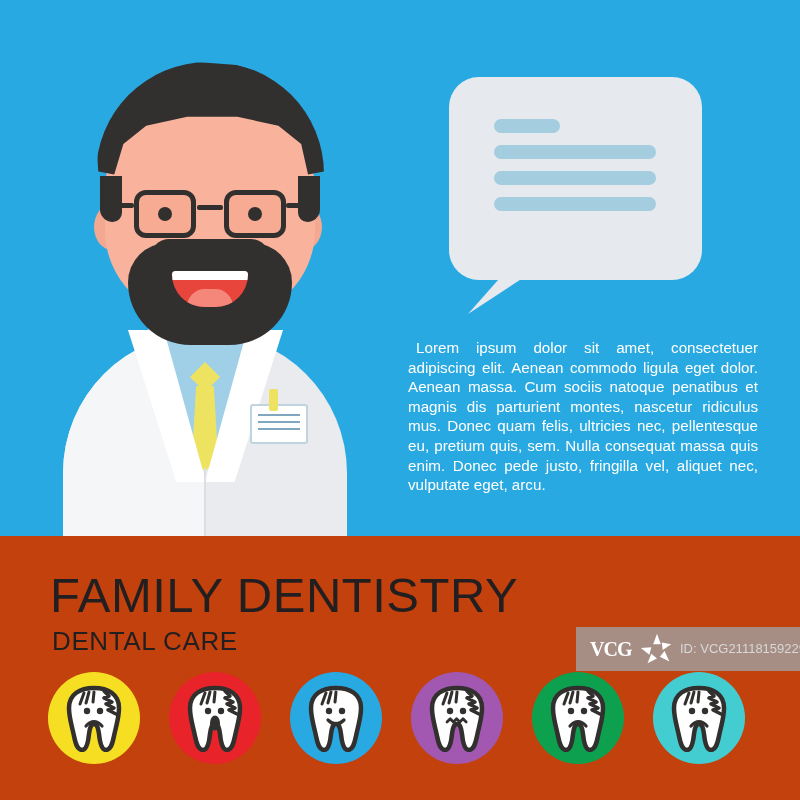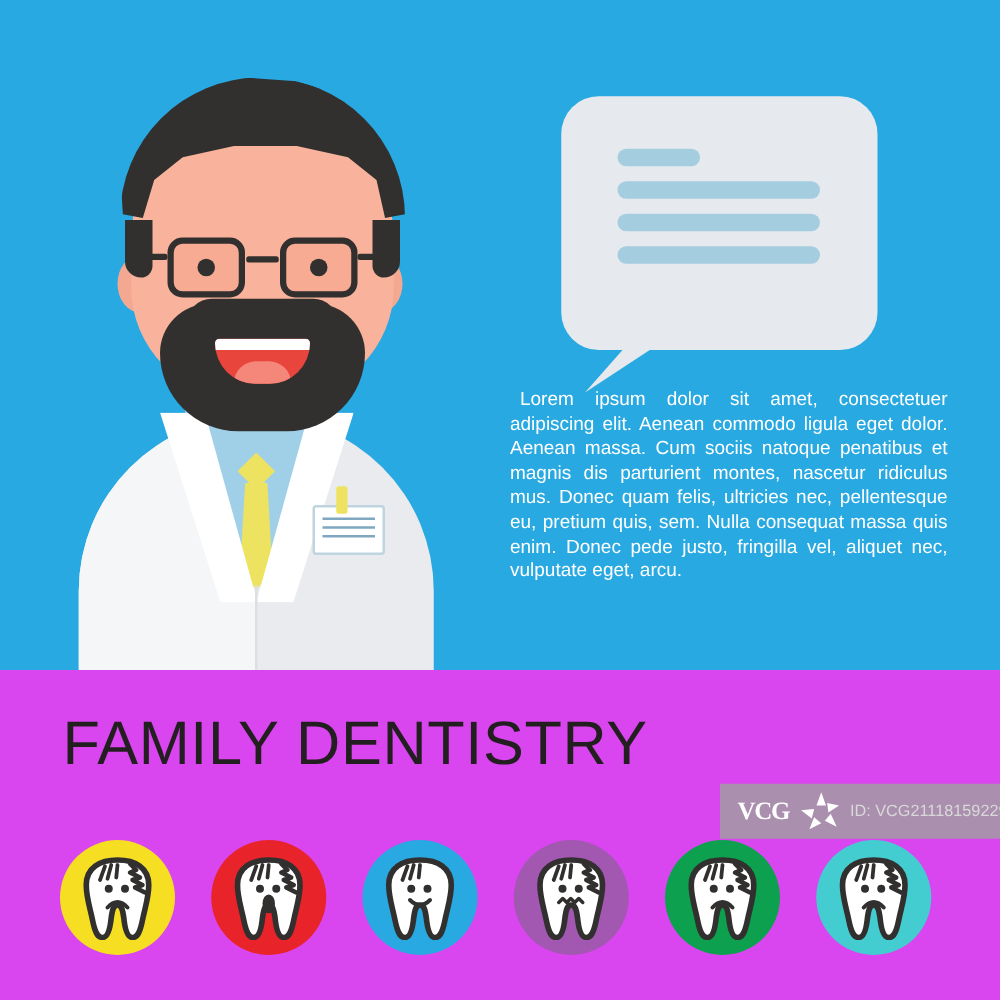--- a/index.html
+++ b/index.html
@@ -139,28 +139,28 @@
     clip-path:polygon(58% 0,100% 0,0 100%);
   }
   .bubble-line{position:absolute;height:14px;background:#a4cddf;border-radius:7px;left:494px;}
   .bubble-line.b1{top:119px;width:66px;}
   .bubble-line.b2{top:145px;width:162px;}
   .bubble-line.b3{top:171px;width:162px;}
   .bubble-line.b4{top:197px;width:162px;}
 
   
   .body-copy{
-    position:absolute;left:408px;top:310px;width:350px;
+    position:absolute;left:408px;top:338px;width:350px;
     color:#ffffff;font-size:15.2px;line-height:19.6px;
     text-align:justify;text-indent:8px;
     font-family:"Liberation Sans", sans-serif;
   }
 
   
-  .footer{position:absolute;left:0;top:536px;width:800px;height:264px;background:#d946ef;}
+  .footer{position:absolute;left:0;top:536px;width:800px;height:264px;background:#c2410c;}
   .title{
     position:absolute;left:50px;top:31px;
     font-size:49px;letter-spacing:.5px;color:#231f20;
     font-weight:400;font-family:"Liberation Sans", sans-serif;white-space:nowrap;
   }
   .subtitle{
     position:absolute;left:52px;top:90px;
     font-size:26px;letter-spacing:.6px;color:#231f20;
     font-weight:400;font-family:"Liberation Sans", sans-serif;white-space:nowrap;
   }
@@ -244,20 +244,21 @@
     <div class="bubble-line b1"></div>
     <div class="bubble-line b2"></div>
     <div class="bubble-line b3"></div>
     <div class="bubble-line b4"></div>
 
     <div class="body-copy">Lorem ipsum dolor sit amet, consectetuer adipiscing elit. Aenean commodo ligula eget dolor. Aenean massa. Cum sociis natoque penatibus et magnis dis parturient montes, nascetur ridiculus mus. Donec quam felis, ultricies nec, pellentesque eu, pretium quis, sem. Nulla consequat massa quis enim. Donec pede justo, fringilla vel, aliquet nec, vulputate eget, arcu.</div>
   </div>
 
   <div class="footer">
     <div class="title">FAMILY DENTISTRY</div>
+    <div class="subtitle">DENTAL CARE</div>
   </div>
 
   <div class="icon-row" id="icon-row">
       <div class="icon-circle" style="left: 48px; background: rgb(246, 223, 35);">
         <svg class="tooth-svg" viewBox="0 0 60 68">
           <path d="M30 4 C44 4 55 10 55 24 C55 34 52 42 50 52 C48 62 46 66 42 66 C38 66 36 60 35 50 C34 43 33 40 30 40 C27 40 26 43 25 50 C24 60 22 66 18 66 C14 66 12 62 10 52 C8 42 5 34 5 24 C5 10 16 4 30 4 Z" fill="#ffffff" stroke="#32302f" stroke-width="4.5" stroke-linejoin="round"></path>
           <line x1="20" y1="9" x2="16" y2="20" stroke="#32302f" stroke-width="3" stroke-linecap="round"></line>
           <line x1="25" y1="8" x2="22" y2="19" stroke="#32302f" stroke-width="3" stroke-linecap="round"></line>
           <line x1="30" y1="8" x2="29" y2="18" stroke="#32302f" stroke-width="3" stroke-linecap="round"></line>
           <path d="M40 7 L45 12 L40 14 L48 18 L42 20 L50 24 L44 26 L52 30" fill="none" stroke="#32302f" stroke-width="3.6" stroke-linejoin="round" stroke-linecap="round"></path>

